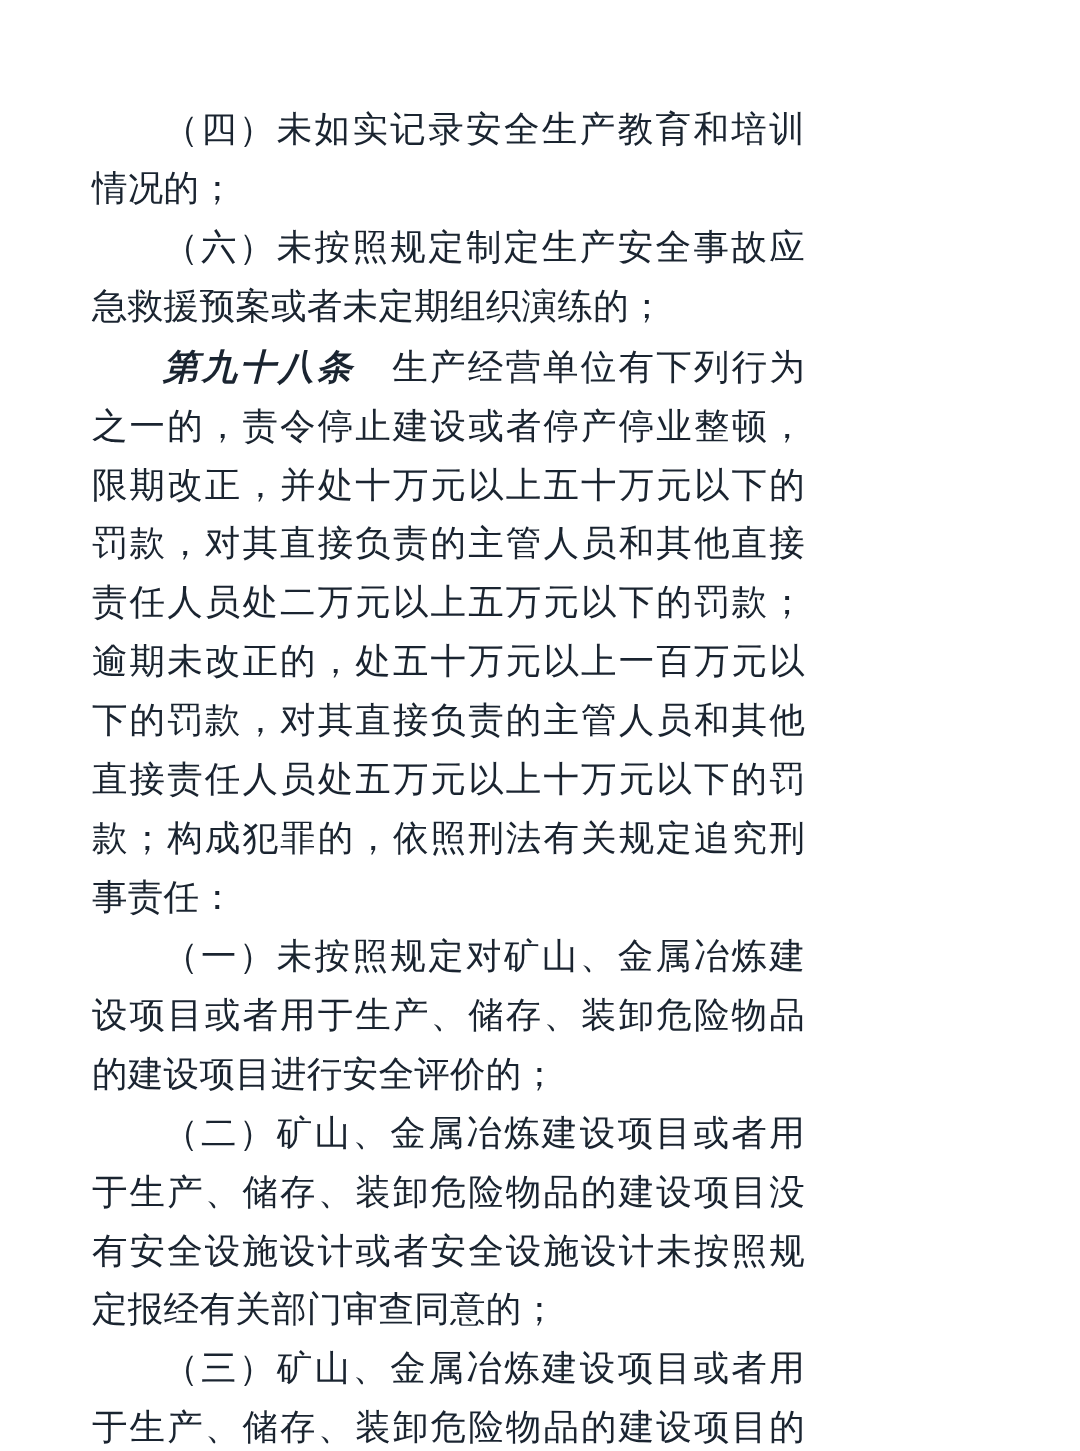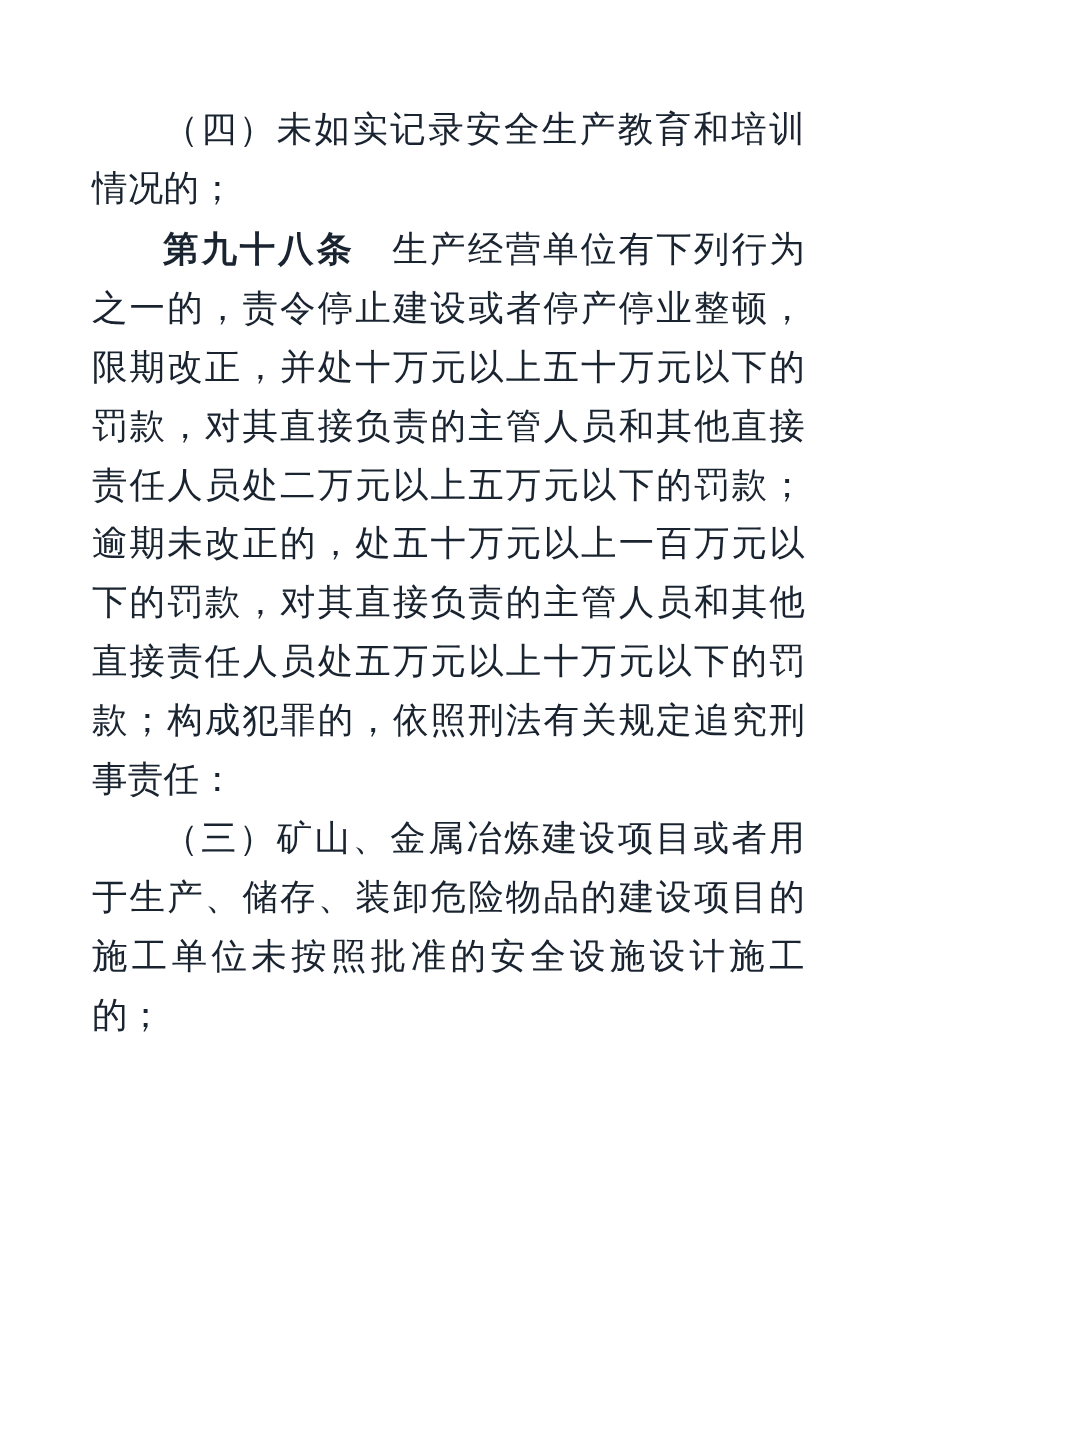--- a/index.html
+++ b/index.html
@@ -35,32 +35,36 @@
   }
   .item {
     margin: 0;
   }
   .article {
     margin-top: 2px;
   }
   .article-num {
     font-weight: bold;
     letter-spacing: 1px;
+    font-style: italic;
   }
   .article-gap {
     display: inline-block;
     width: 1em;
   }
 </style>
 </head>
 <body>
 
 <div class="page">
   <div class="doc-body">
 
     <p class="item">（四）未如实记录安全生产教育和培训情况的；</p>
+    <p class="item">（六）未按照规定制定生产安全事故应急救援预案或者未定期组织演练的；</p>
 
     <p class="article"><span class="article-num">第九十八条</span><span class="article-gap"></span><span>生产经营单位有下列行为之一的，责令停止建设或者停产停业整顿，限期改正，并处十万元以上五十万元以下的罚款，对其直接负责的主管人员和其他直接责任人员处二万元以上五万元以下的罚款；逾期未改正的，处五十万元以上一百万元以下的罚款，对其直接负责的主管人员和其他直接责任人员处五万元以上十万元以下的罚款；构成犯罪的，依照刑法有关规定追究刑事责任：</span></p>
 
+    <p class="item">（一）未按照规定对矿山、金属冶炼建设项目或者用于生产、储存、装卸危险物品的建设项目进行安全评价的；</p>
+    <p class="item">（二）矿山、金属冶炼建设项目或者用于生产、储存、装卸危险物品的建设项目没有安全设施设计或者安全设施设计未按照规定报经有关部门审查同意的；</p>
     <p class="item">（三）矿山、金属冶炼建设项目或者用于生产、储存、装卸危险物品的建设项目的施工单位未按照批准的安全设施设计施工的；</p>
 
   </div>
 </div>
 
 </body></html>

